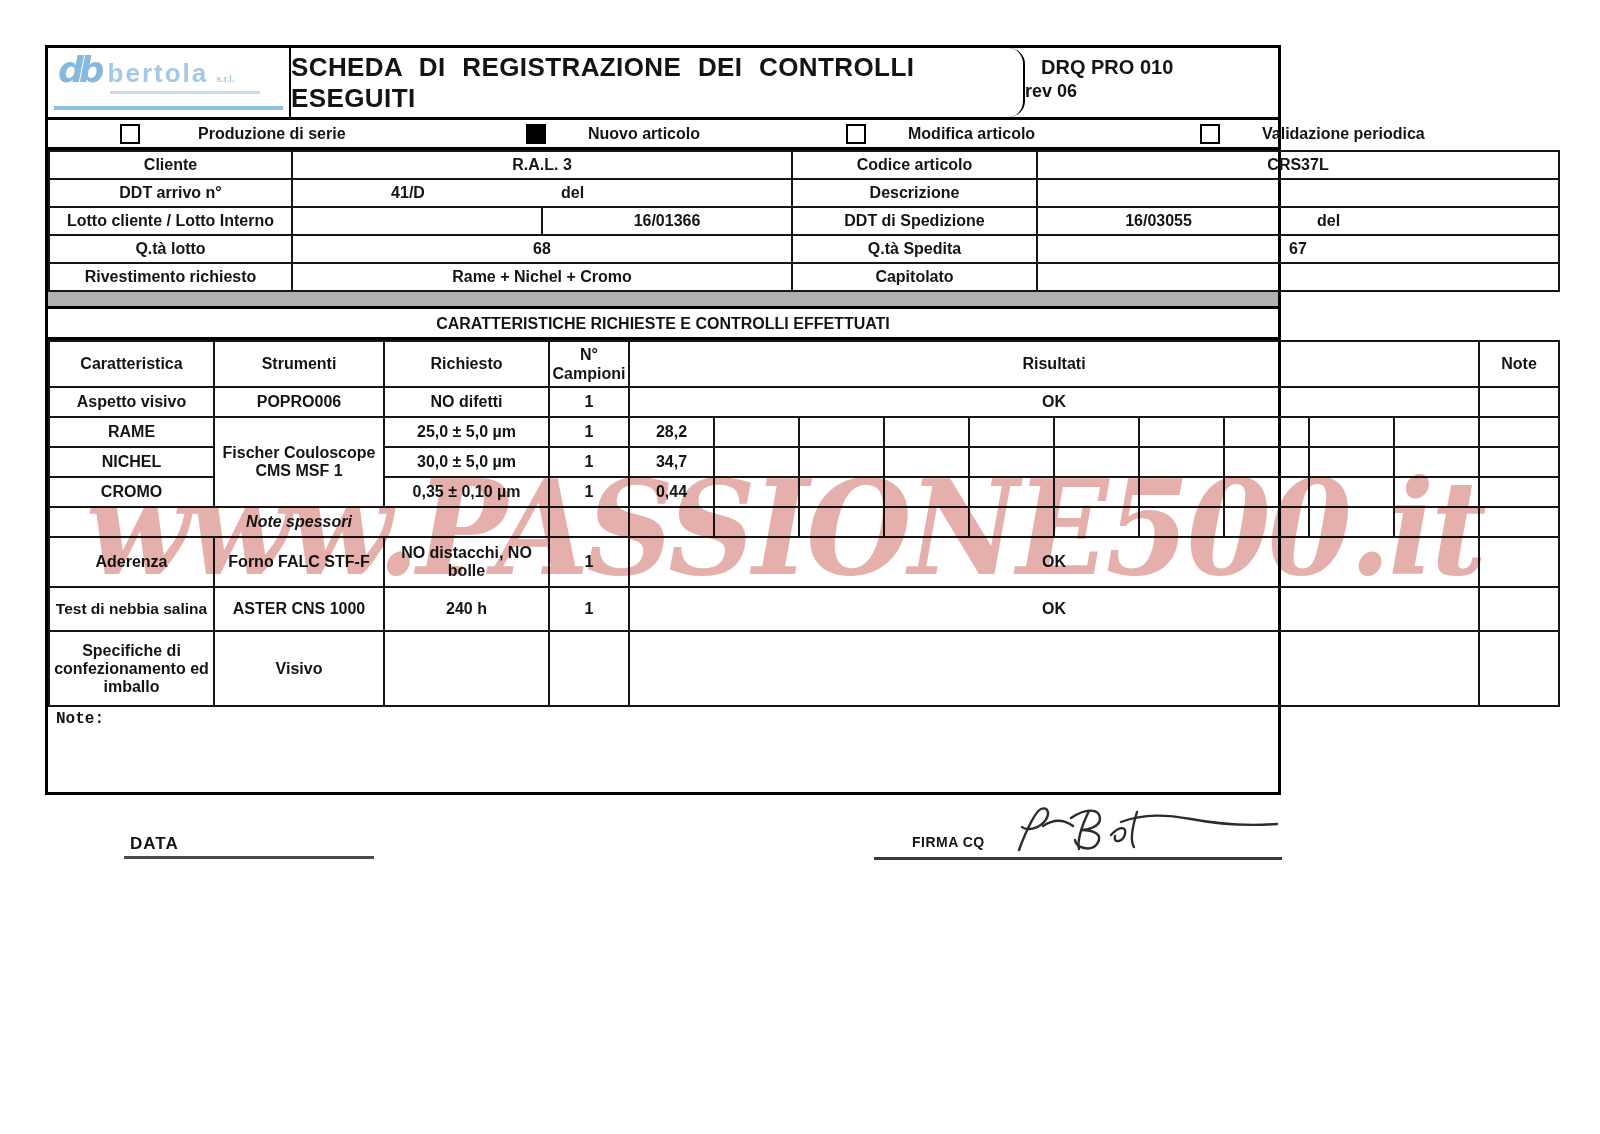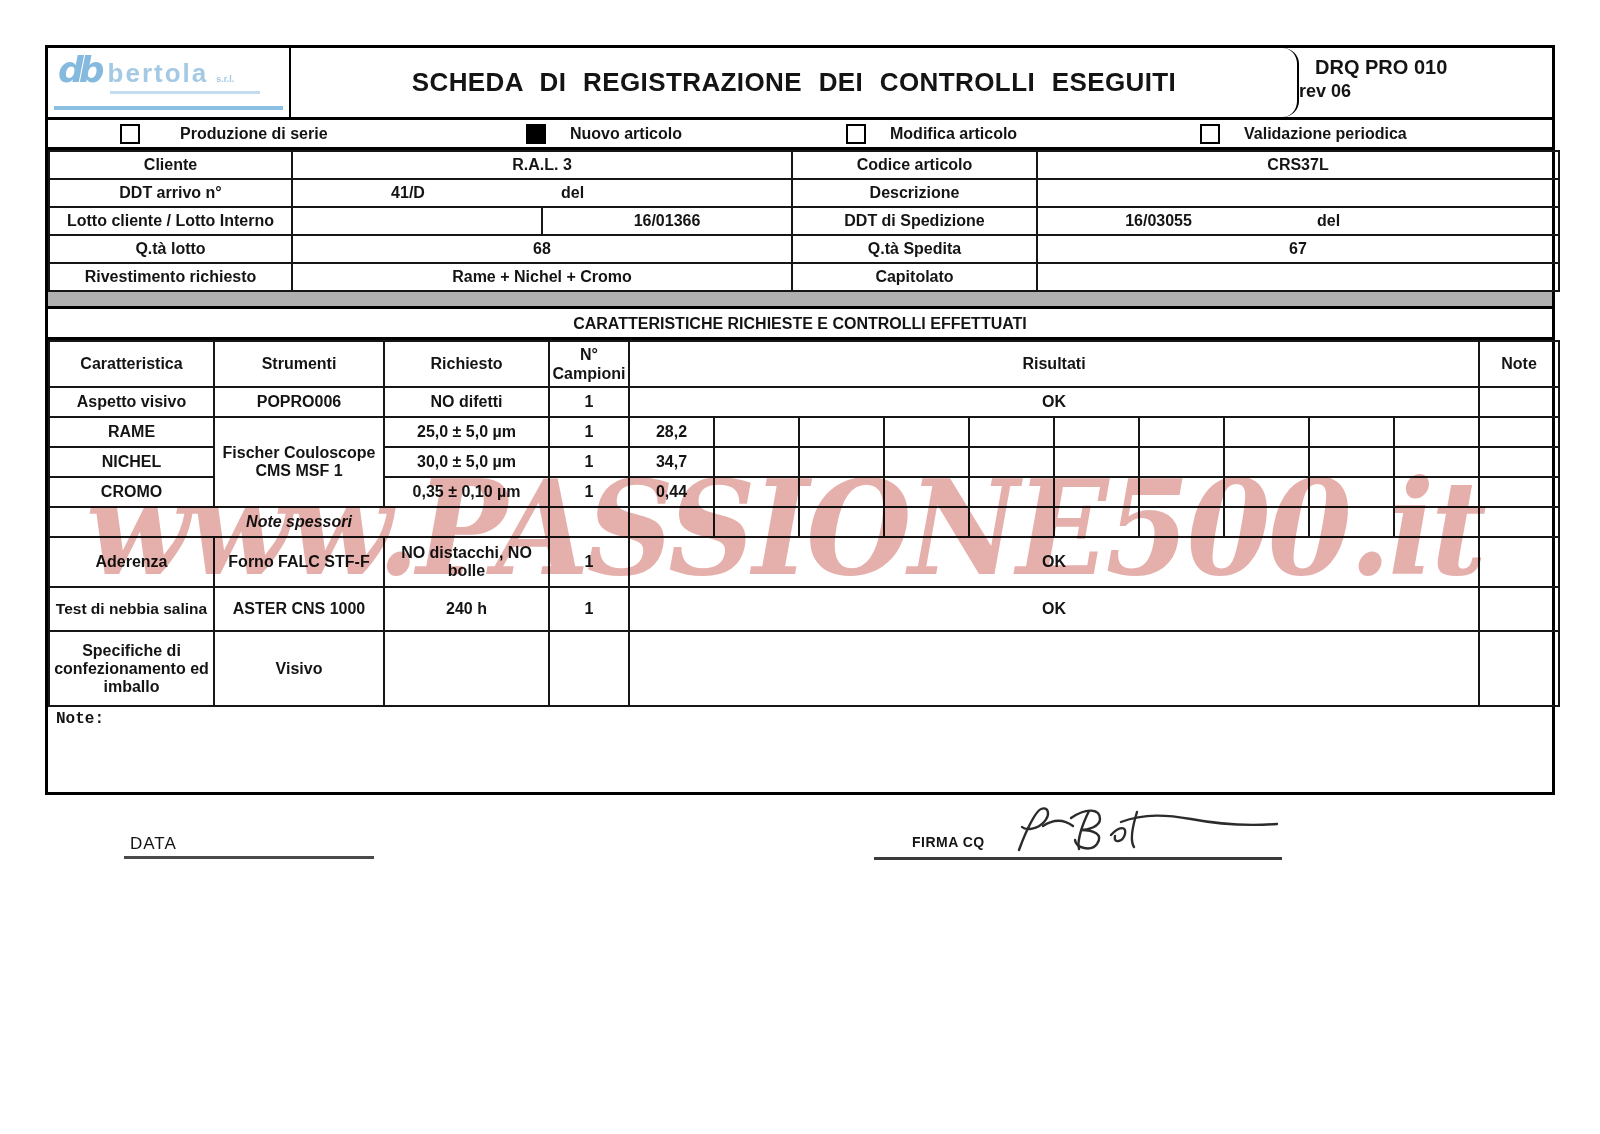--- a/index.html
+++ b/index.html
@@ -4,21 +4,21 @@
 <style>
   * { box-sizing: border-box; margin: 0; padding: 0; }
   body {
     width: 1600px; height: 1134px;
     background: #ffffff;
     position: relative;
     font-family: "Liberation Sans", sans-serif;
     color: #141414;
   }
   .sheet {
-    position: absolute; left: 45px; top: 45px; width: 1510px;
+    position: absolute; left: 45px; top: 45px; width: 1236px;
     border: 3px solid #000;
     background: #fff;
   }
 
   
   .head-band { display: flex; height: 72px; border-bottom: 3px solid #000; }
   .logo-cell { width: 243px; border-right: 2px solid #000; position: relative; padding: 6px 10px; }
   .logo-row { display: flex; align-items: baseline; gap: 8px; }
   .logo-mark {
     font-family: "DejaVu Sans", sans-serif;
@@ -35,21 +35,21 @@
     flex: 1; border-right: 2px solid #000;
     display: flex; align-items: center; justify-content: center;
     font-size: 26px; font-weight: 700; word-spacing: 9px; letter-spacing: 0.4px; border-radius: 16px;
   }
   .drq-cell { width: 253px; padding-top: 8px; }
   .drq-code { text-align: left; font-size: 20px; font-weight: 700; margin-left: 16px; }
   .drq-rev { font-size: 18px; font-weight: 700; margin-top: 2px; }
 
   
   .check-row { position: relative; height: 30px; border-bottom: 3px solid #000; }
-  .chk-group { position: absolute; top: 4px; display: flex; align-items: center; }
+  .chk-group { position: absolute; top: 4px; display: flex; align-items: center; gap: 18px; }
   .chk-box { width: 20px; height: 20px; border: 2.5px solid #000; background: #fff; flex: 0 0 auto; }
   .chk-box.checked { background: #000; }
   .chk-label { font-size: 16px; font-weight: 700; margin-left: 24px; white-space: nowrap; }
   .g1 { left: 72px; } .g1 .chk-label { margin-left: 40px; }
   .g2 { left: 478px; } .g3 { left: 798px; } .g4 { left: 1152px; }
 
   
   table { border-collapse: collapse; table-layout: fixed; width: 100%; }
   td, th { border: 2px solid #161616; font-size: 16px; font-weight: 700; text-align: center; vertical-align: middle; padding: 0 2px; }
   .info td { height: 28px; }
@@ -74,21 +74,21 @@
   .controls .r-nebbia td { height: 44px; }
   .controls .r-spec td { height: 75px; }
   .controls .italic { font-style: italic; }
   .controls .nowrap { white-space: nowrap; font-size: 15.5px; }
   .th-two-line div { line-height: 1.2; }
 
   
   .note-box { height: 85px; padding: 3px 8px; font-size: 16px; font-weight: 700; text-align: left; font-family: Liberation Mono, monospace; }
 
   
-  .data-label { position: absolute; left: 130px; top: 834px; font-size: 17px; font-weight: 400; letter-spacing: 1px; }
+  .data-label { position: absolute; left: 130px; top: 834px; font-size: 17px; font-weight: 700; letter-spacing: 1px; }
   .data-line  { position: absolute; left: 124px; top: 856px; width: 250px; border-top: 3px solid #4a4a4a; }
   .firma-label { position: absolute; left: 912px; top: 834px; font-size: 14px; font-weight: 700; letter-spacing: 0.5px; }
   .firma-line { position: absolute; left: 874px; top: 857px; width: 408px; border-top: 3px solid #3a3a3a; }
   .signature { position: absolute; left: 1005px; top: 800px; width: 300px; height: 60px; }
 
   
   .watermark {
     position: absolute; left: 40px; top: 468px; width: 1490px;
     font-family: "DejaVu Serif", serif;
     font-style: italic; font-weight: 700;

